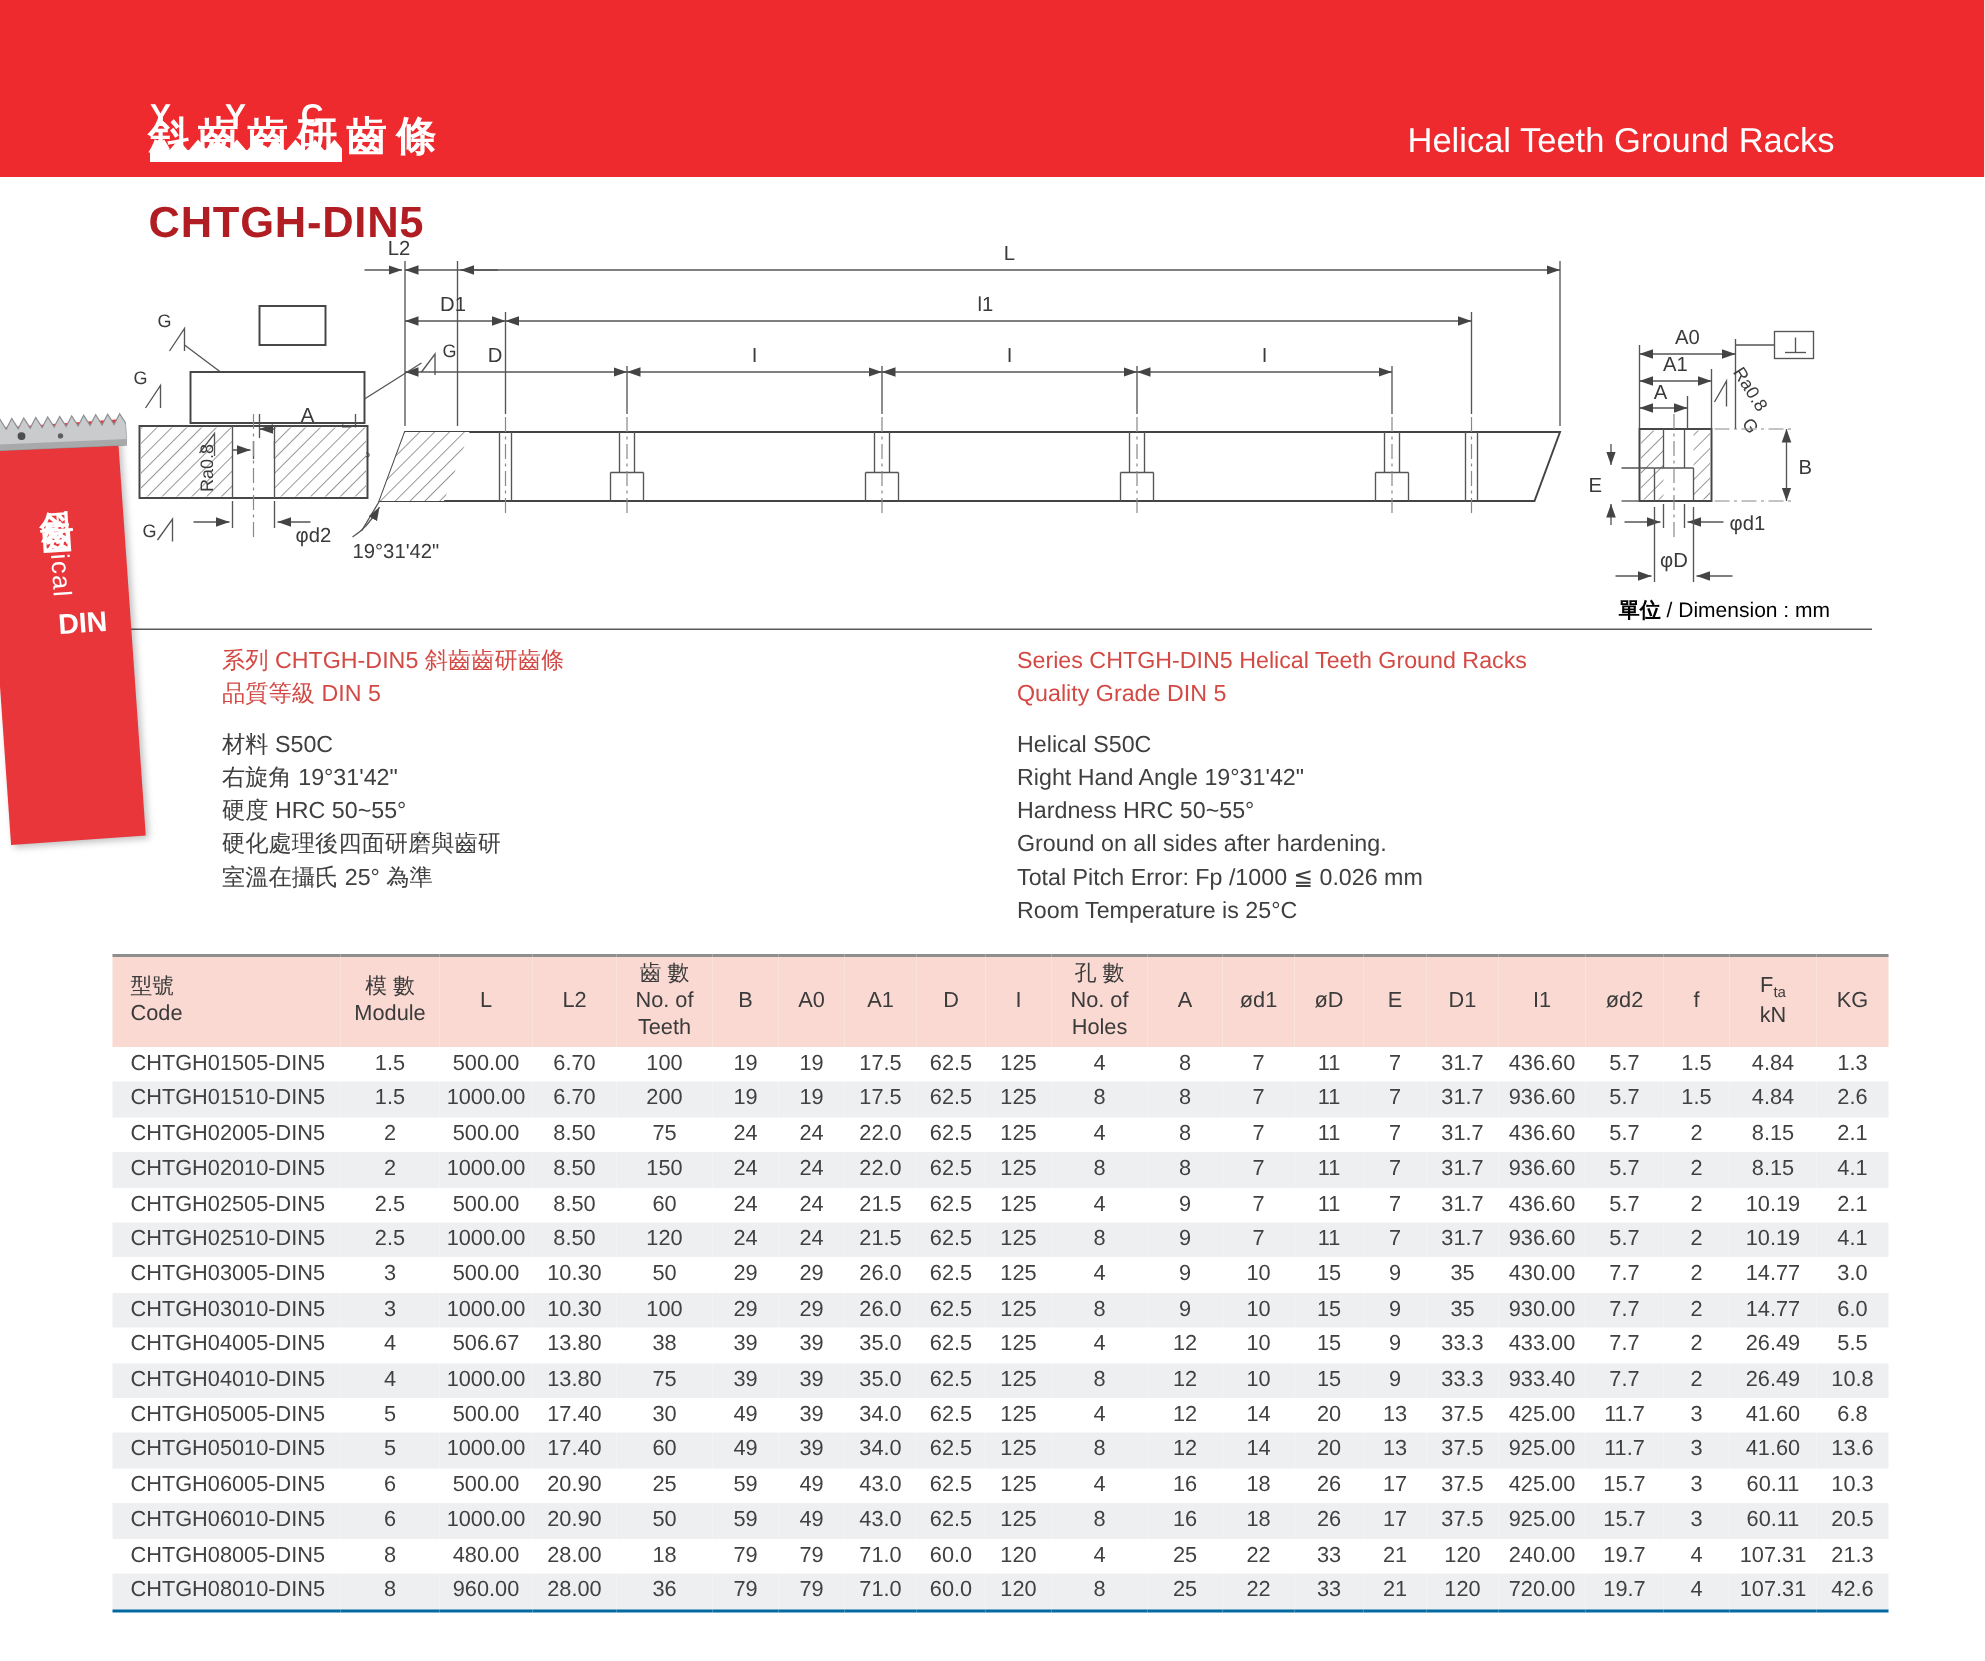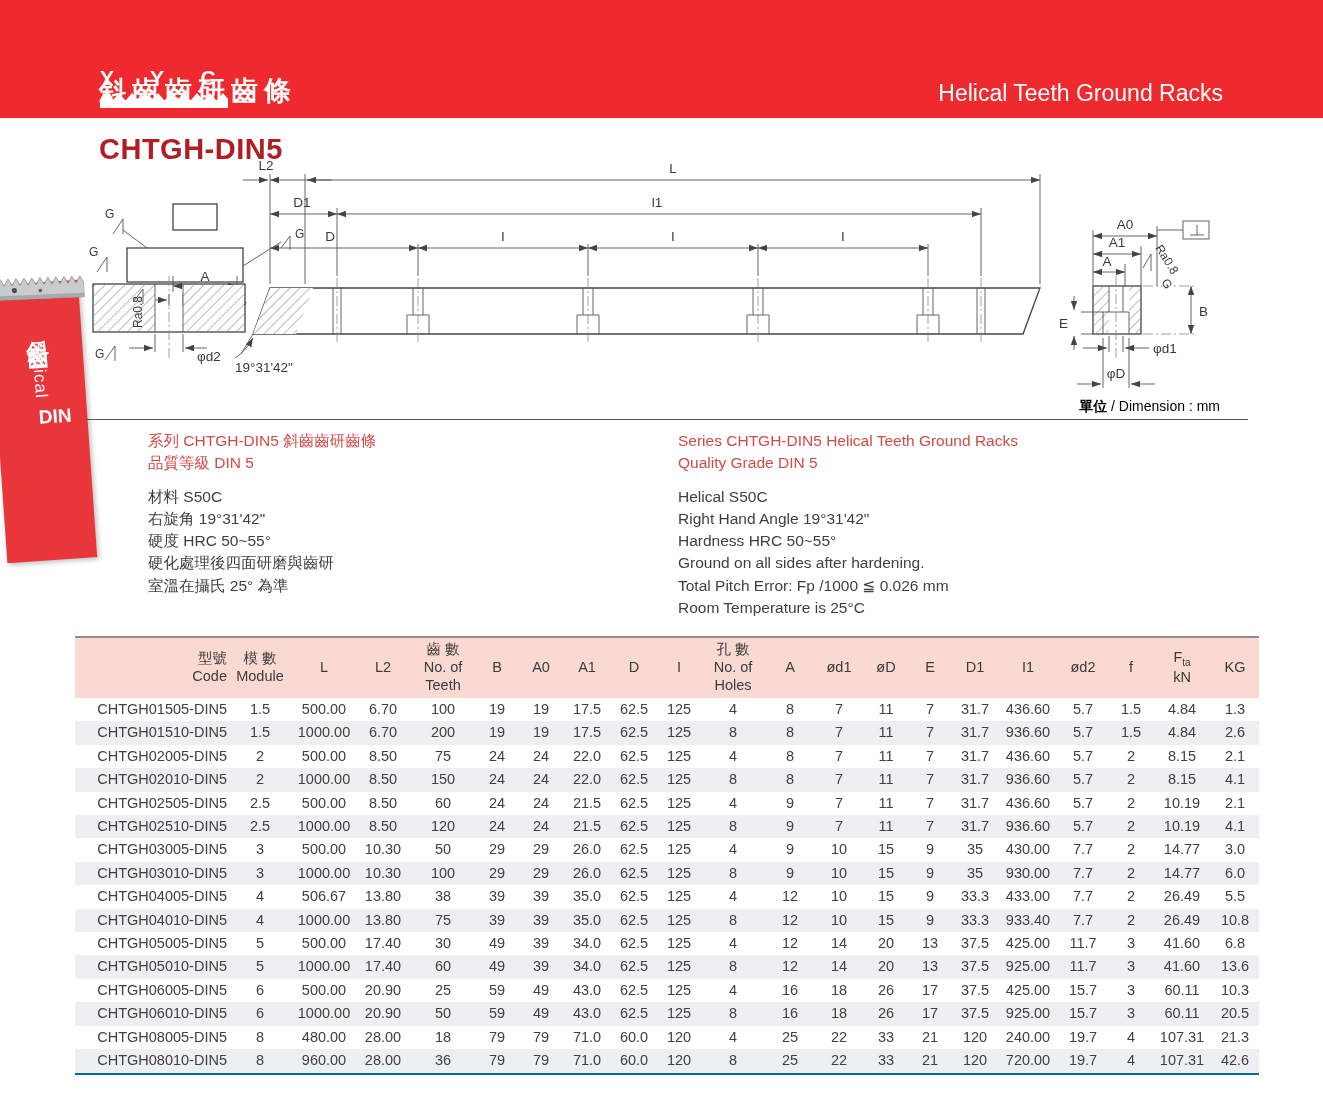--- a/index.html
+++ b/index.html
@@ -47,21 +47,21 @@
   .spec-gap{height:11px;}
 
   
   .spec-table{position:absolute;left:75px;top:636px;width:1173px;border-collapse:collapse;table-layout:fixed;
               font-size:14.5px;color:#404040;}
   .spec-table thead th{background:#f9d9d2;height:60px;font-weight:normal;text-align:center;vertical-align:middle;
               line-height:1.22;border-top:2px solid #8f8f8f;color:#3b3b3b;padding:0;}
   .spec-table thead th sub{font-size:10px;}
   .spec-table td{height:23.4px;line-height:23.4px;text-align:center;padding:0;white-space:nowrap;}
   .spec-table tr.alt{background:#edeff1;}
-  .spec-table th:first-child,.spec-table td:first-child{text-align:right;padding-left:12px;}
+  .spec-table th:first-child,.spec-table td:first-child{text-align:left;padding-left:12px;}
   .spec-table tbody tr:last-child td{border-bottom:2px solid #0369a1;}
 </style>
 </head>
 <body>
 
 <div class="page">
 
   <div class="banner">
     <div class="brand">
       <div class="brand-letters">Y Y C</div>

